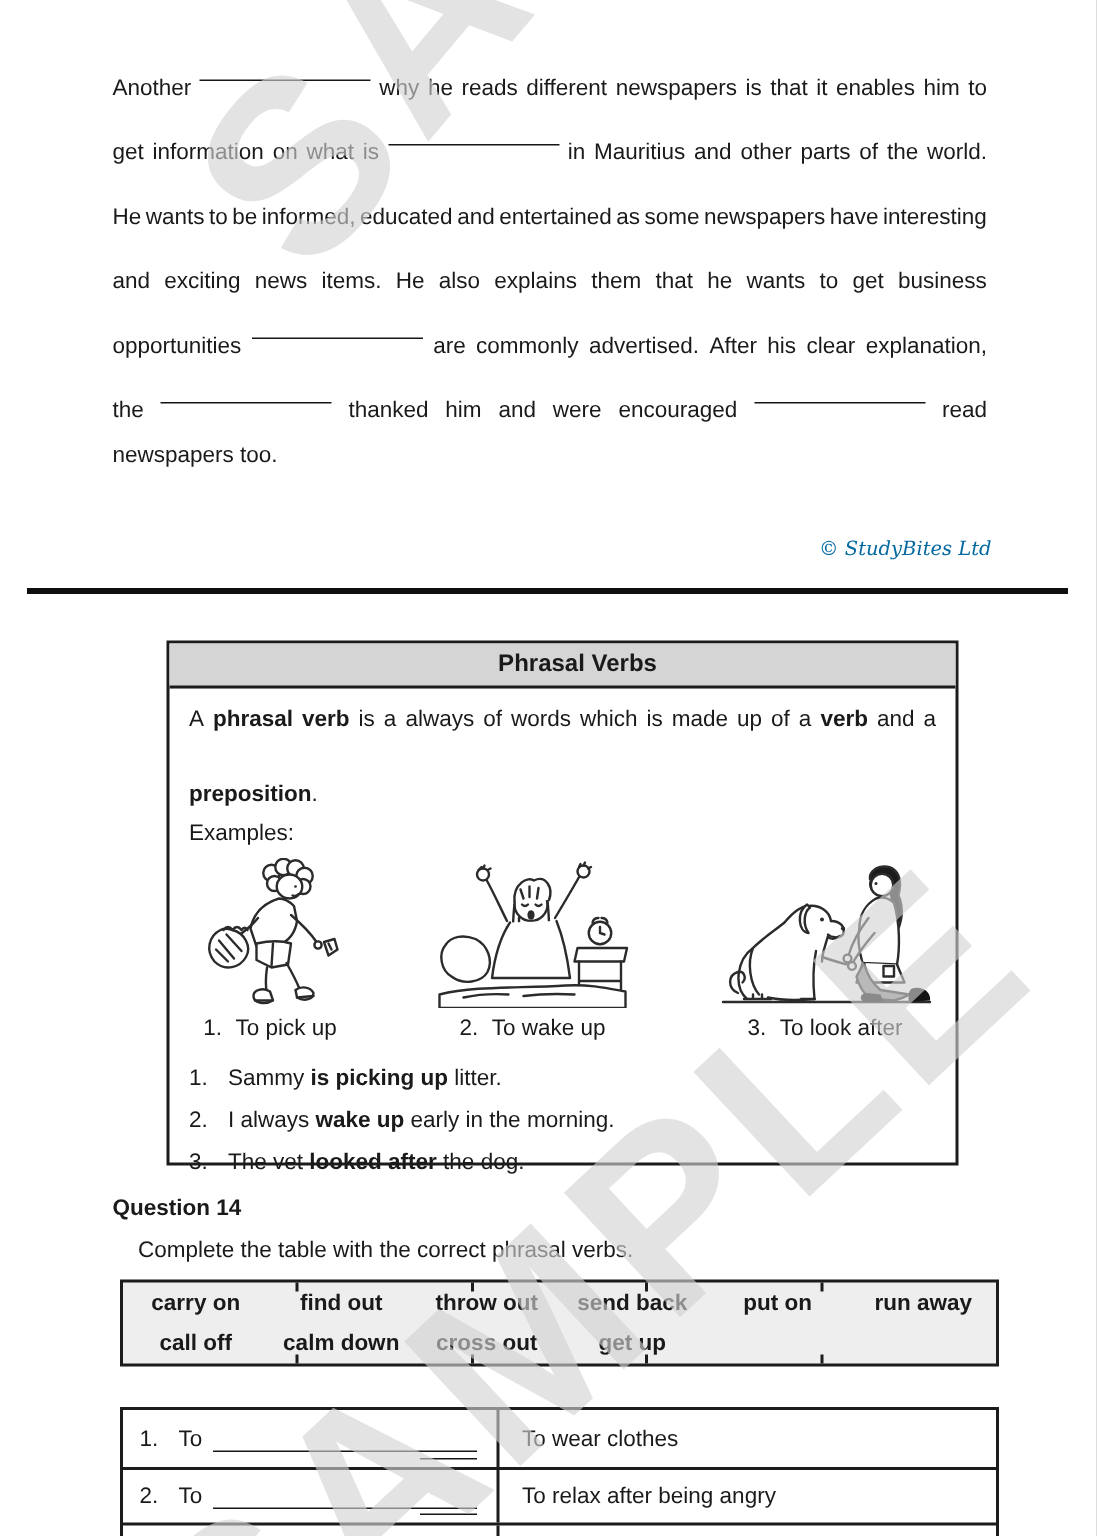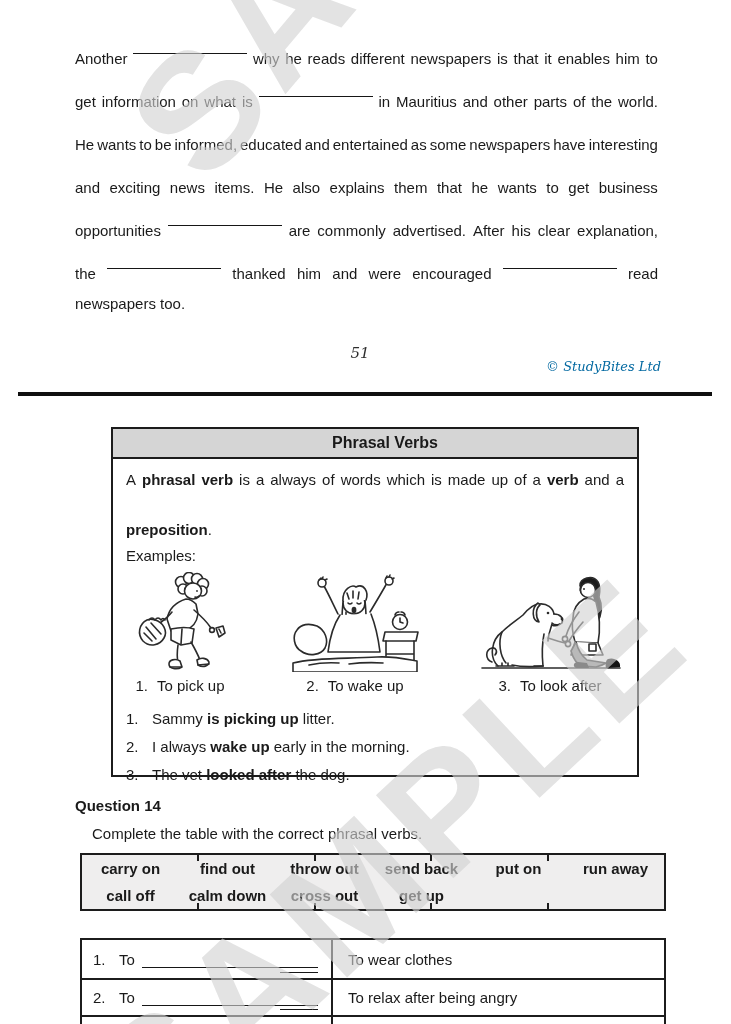--- a/index.html
+++ b/index.html
@@ -158,21 +158,20 @@
         <span>him</span>
         <span>and</span>
         <span>were</span>
         <span>encouraged</span>
         <span class="blank"></span>
         <span>read</span>
       </div>
     <div class="tline plain">newspapers too.</div>
   </div>
 
-  <div class="pagenum">51</div>
   <div class="copyright">© StudyBites Ltd</div>
   <div class="divider"></div>
 
   <div class="pv-box">
     <div class="pv-header">Phrasal Verbs</div>
     <div class="pv-body">
       <div class="jline">
           <span>A</span>
           <span class="b">phrasal</span>
           <span class="b">verb</span>

